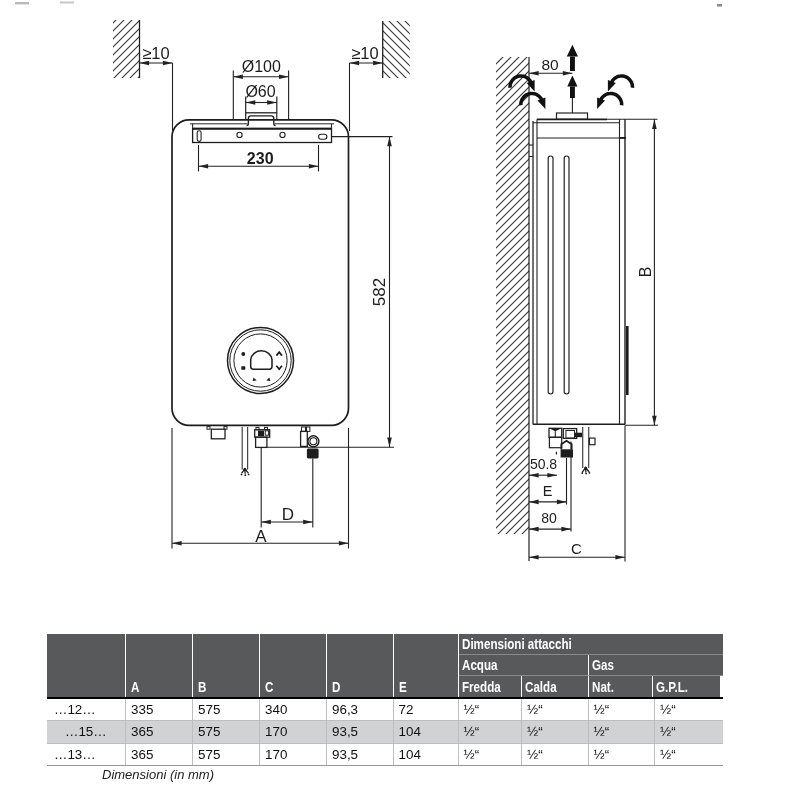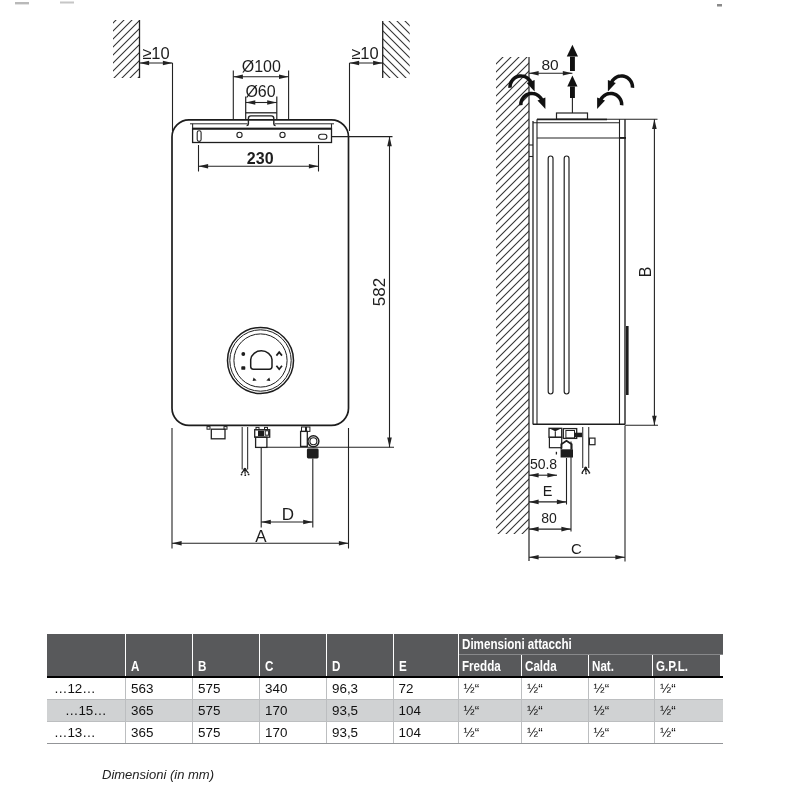--- a/index.html
+++ b/index.html
@@ -247,20 +247,34 @@
     <div class="hc" style="width:67px"></div>
     <div class="hc" style="width:67px"></div>
     <div class="hc" style="width:66.5px"></div>
     <div class="hc" style="width:65px"></div>
     <div class="hc" style="width:264px;padding-left:3px;border-bottom:1px solid #88898b">
           <b>Dimensioni attacchi</b>
         </div>
   </div>
   <div class="hrow">
     <div class="hc" style="width:79px"></div>
+    <div class="hc" style="width:67px"></div>
+    <div class="hc" style="width:67px"></div>
+    <div class="hc" style="width:67px"></div>
+    <div class="hc" style="width:66.5px"></div>
+    <div class="hc" style="width:65px"></div>
+    <div class="hc" style="width:130px;padding-left:3px;border-bottom:1px solid #88898b">
+          <b>Acqua</b>
+        </div>
+    <div class="hc" style="width:134px;padding-left:3px;border-bottom:1px solid #88898b">
+          <b>Gas</b>
+        </div>
+  </div>
+  <div class="hrow">
+    <div class="hc" style="width:79px"></div>
     <div class="hc" style="width:67px">
           <b>A</b>
         </div>
     <div class="hc" style="width:67px">
           <b>B</b>
         </div>
     <div class="hc" style="width:67px">
           <b>C</b>
         </div>
     <div class="hc" style="width:66.5px">
@@ -278,21 +292,21 @@
     <div class="hc" style="width:64px;padding-left:3px">
           <b>Nat.</b>
         </div>
     <div class="hc" style="width:67.5px;padding-left:3px">
           <b>G.P.L.</b>
         </div>
   </div>
   <div style="height:1.8px;background:#000;"></div>
   <div class="drow" style="background:#fff;">
     <div class="dc" style="width:79px;padding-left:7px">…12…</div>
-    <div class="dc" style="width:67px">563</div>
+    <div class="dc" style="width:67px">335</div>
     <div class="dc" style="width:67px">575</div>
     <div class="dc" style="width:67px">340</div>
     <div class="dc" style="width:66.5px">96,3</div>
     <div class="dc" style="width:65px">72</div>
     <div class="dc" style="width:63.5px">½“</div>
     <div class="dc" style="width:66.5px">½“</div>
     <div class="dc" style="width:66.5px">½“</div>
     <div class="dc" style="width:67.5px">½“</div>
   </div>
   <div class="drow" style="background:#d0d2d3;">

